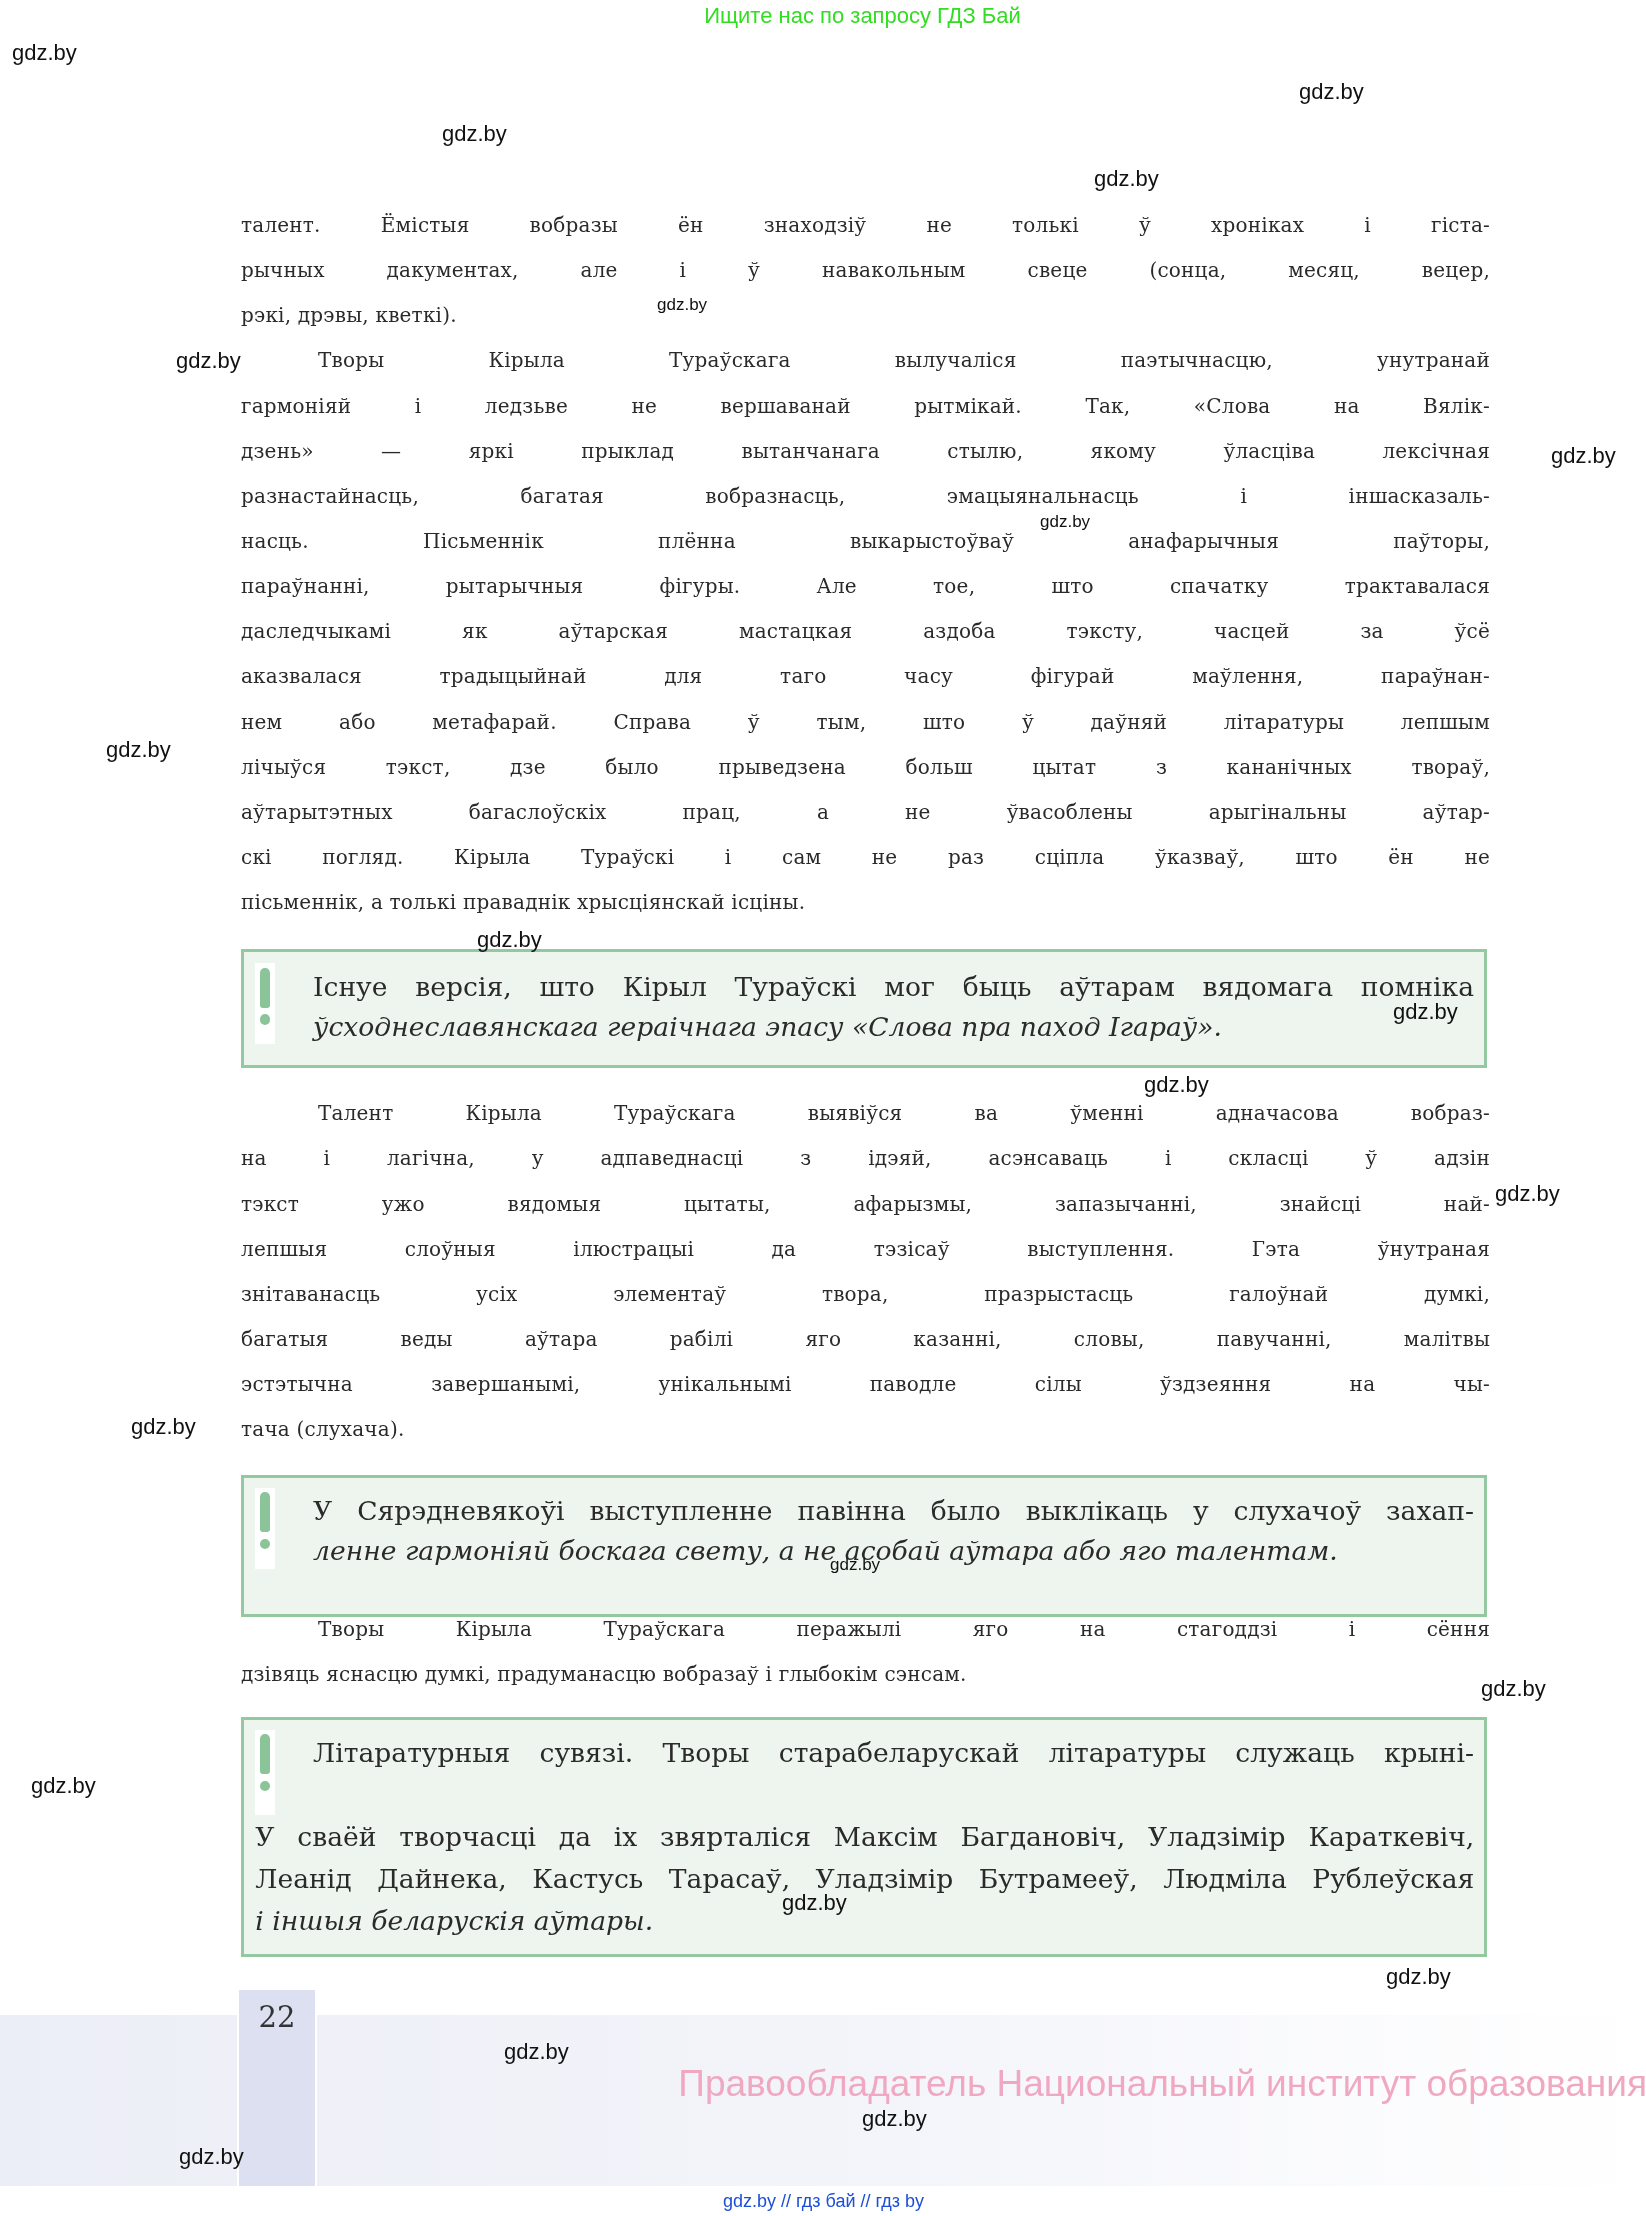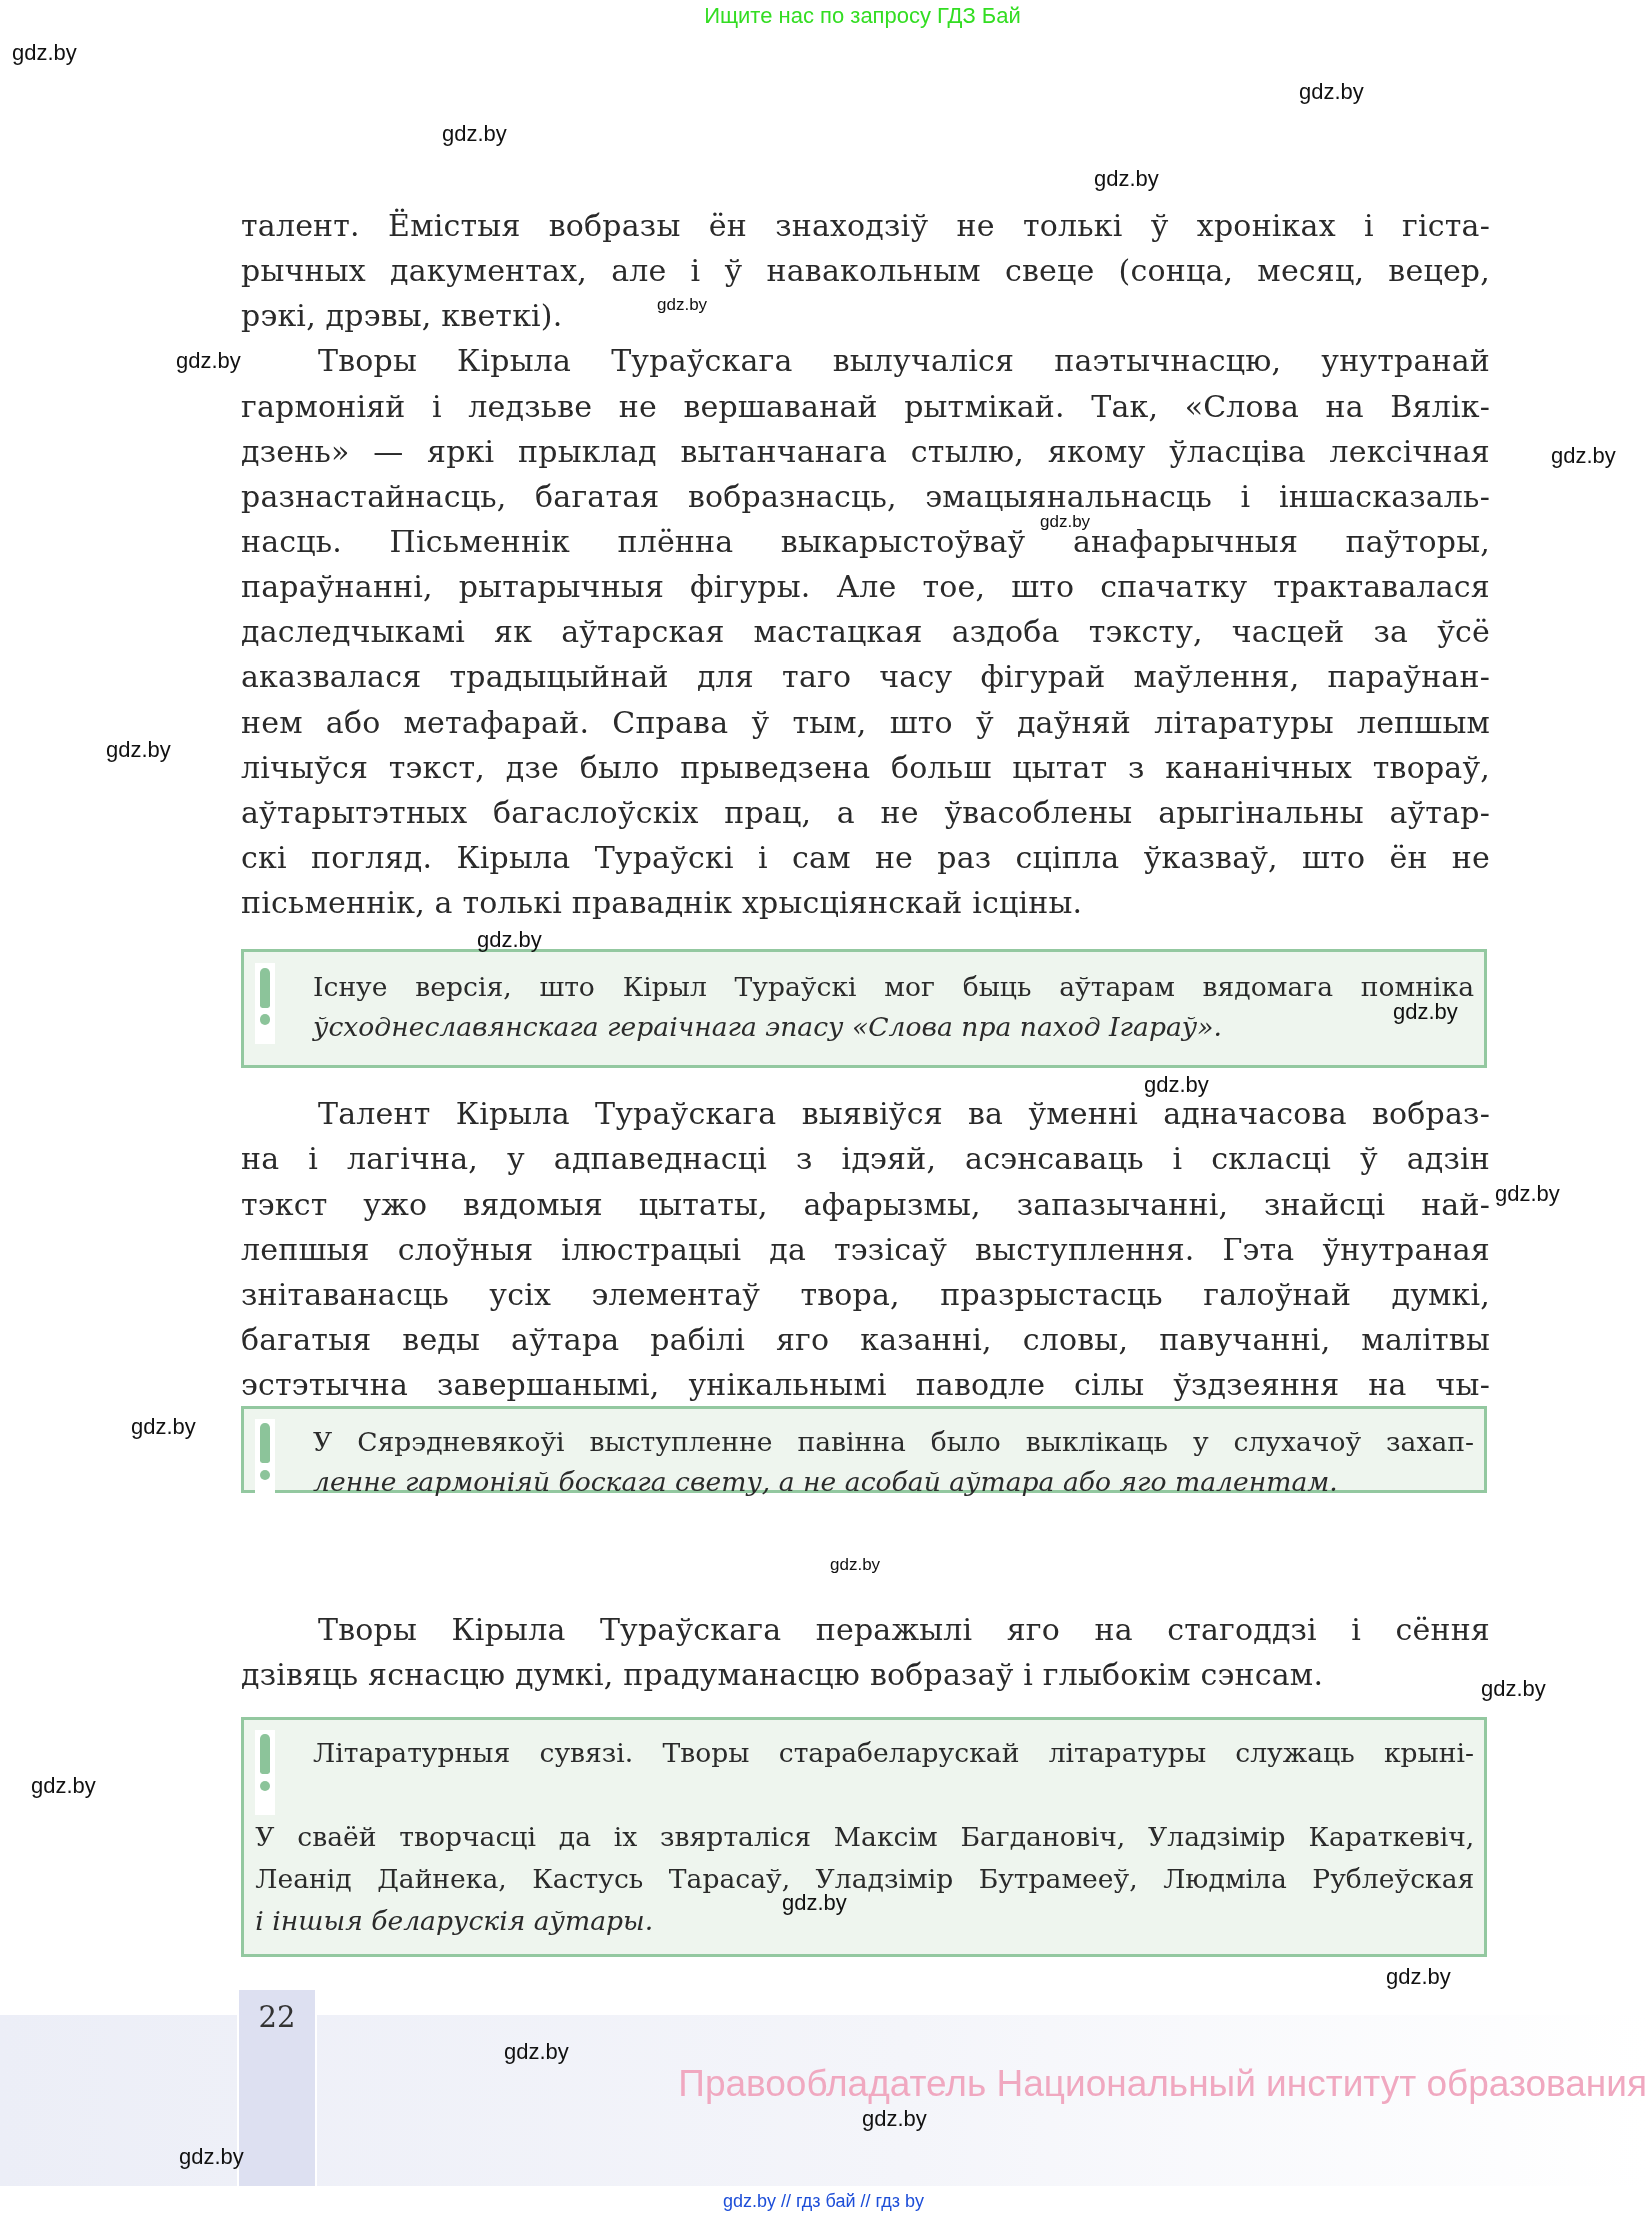--- a/index.html
+++ b/index.html
@@ -1,21 +1,21 @@
 <!DOCTYPE html>
 <html style="font-size:13px"><head>
 <meta charset="utf-8">
 <style>
   html,body{margin:0;padding:0;background:#fff;}
   body{width:1647px;height:2216px;position:relative;overflow:hidden;font-family:"DejaVu Serif","Liberation Serif",serif;color:#2a2a2a;}
   .abs{position:absolute;padding-left:39px;}
   .top-link{top:3.2px;left:0;width:1647px;text-align:center;color:#33dd22;font-family:"Liberation Sans",sans-serif;font-size:22px;}
   .wm{position:absolute;font-family:"Liberation Sans",sans-serif;font-size:22px;color:#111;white-space:nowrap;}
   .wm.small{font-size:17px;}
-  .line{position:absolute;left:241px;width:1249px;font-size:30px;line-height:45px;white-space:nowrap;text-align:justify;text-align-last:justify;letter-spacing:0.2px;}
+  .line{position:absolute;left:241px;width:1249px;font-size:20px;line-height:45px;white-space:nowrap;text-align:justify;text-align-last:justify;letter-spacing:0.2px;}
   .line.last{text-align-last:left;}
   .note{position:absolute;left:241px;width:1246px;background:#eef5ee;border:3.2px solid #93c8a0;box-sizing:border-box;padding-left:12px;}
   .excl{position:absolute;left:11.3px;width:19.3px;background:#fff;display:flex;flex-direction:column;align-items:center;}
   .excl .bar{width:9.7px;height:40px;background:#8cc49a;border-radius:4.8px 4.8px 2.4px 2.4px;margin-top:4.8px;}
   .excl .dot{width:10.5px;height:10.5px;background:#8cc49a;border-radius:50%;margin:6.4px 0 4.8px;}
   .nline{position:absolute;font-size:26.6px;line-height:40px;white-space:nowrap;text-align:justify;text-align-last:justify;}
   .nline.last{text-align-last:left;font-style:italic;}
   b{font-weight:normal;}
   .footer-band{position:absolute;left:0;top:2015px;width:1647px;height:171px;background:linear-gradient(90deg,#eceef7 0%,#f4f5fa 55%,#ffffff 100%);}
   .page-tab{position:absolute;left:237px;top:1990px;width:76px;height:196px;background:#dde0f1;border-left:2.4px solid #fff;border-right:2.4px solid #fff;}
@@ -63,21 +63,21 @@
   <div class="line" style="top:1091px;left:318px;width:1172px">Талент Кірыла Тураўскага выявіўся ва ўменні адначасова вобраз-</div>
   <div class="line" style="top:1136px">на і лагічна, у адпаведнасці з ідэяй, асэнсаваць і скласці ў адзін</div>
   <div class="line" style="top:1182px">тэкст ужо вядомыя цытаты, афарызмы, запазычанні, знайсці най-</div>
   <div class="line" style="top:1227px">лепшыя слоўныя ілюстрацыі да тэзісаў выступлення. Гэта ўнутраная</div>
   <div class="line" style="top:1272px">знітаванасць усіх элементаў твора, празрыстасць галоўнай думкі,</div>
   <div class="line" style="top:1317px">багатыя веды аўтара рабілі яго казанні, словы, павучанні, малітвы</div>
   <div class="line" style="top:1362px">эстэтычна завершанымі, унікальнымі паводле сілы ўздзеяння на чы-</div>
   <div class="line last" style="top:1407px">тача (слухача).</div>
 </div>
 
-<div class="note" style="top:1406px;height:87px">
+<div class="note" style="top:1475px;height:142px">
   <div class="excl" style="top:9.7px;height:81px">
       <div class="bar"></div>
       <div class="dot"></div>
     </div>
   <div class="nline" style="left:69px;width:1161px;top:13px">У Сярэдневякоўі выступленне павінна было выклікаць у слухачоў захап-</div>
   <div class="nline last" style="left:69px;width:1161px;top:53px">ленне гармоніяй боскага свету, а не асобай аўтара або яго талентам.</div>
 </div>
 
 <div>
   <div class="line" style="top:1607px;left:318px;width:1172px">Творы Кірыла Тураўскага перажылі яго на стагоддзі і сёння</div>

